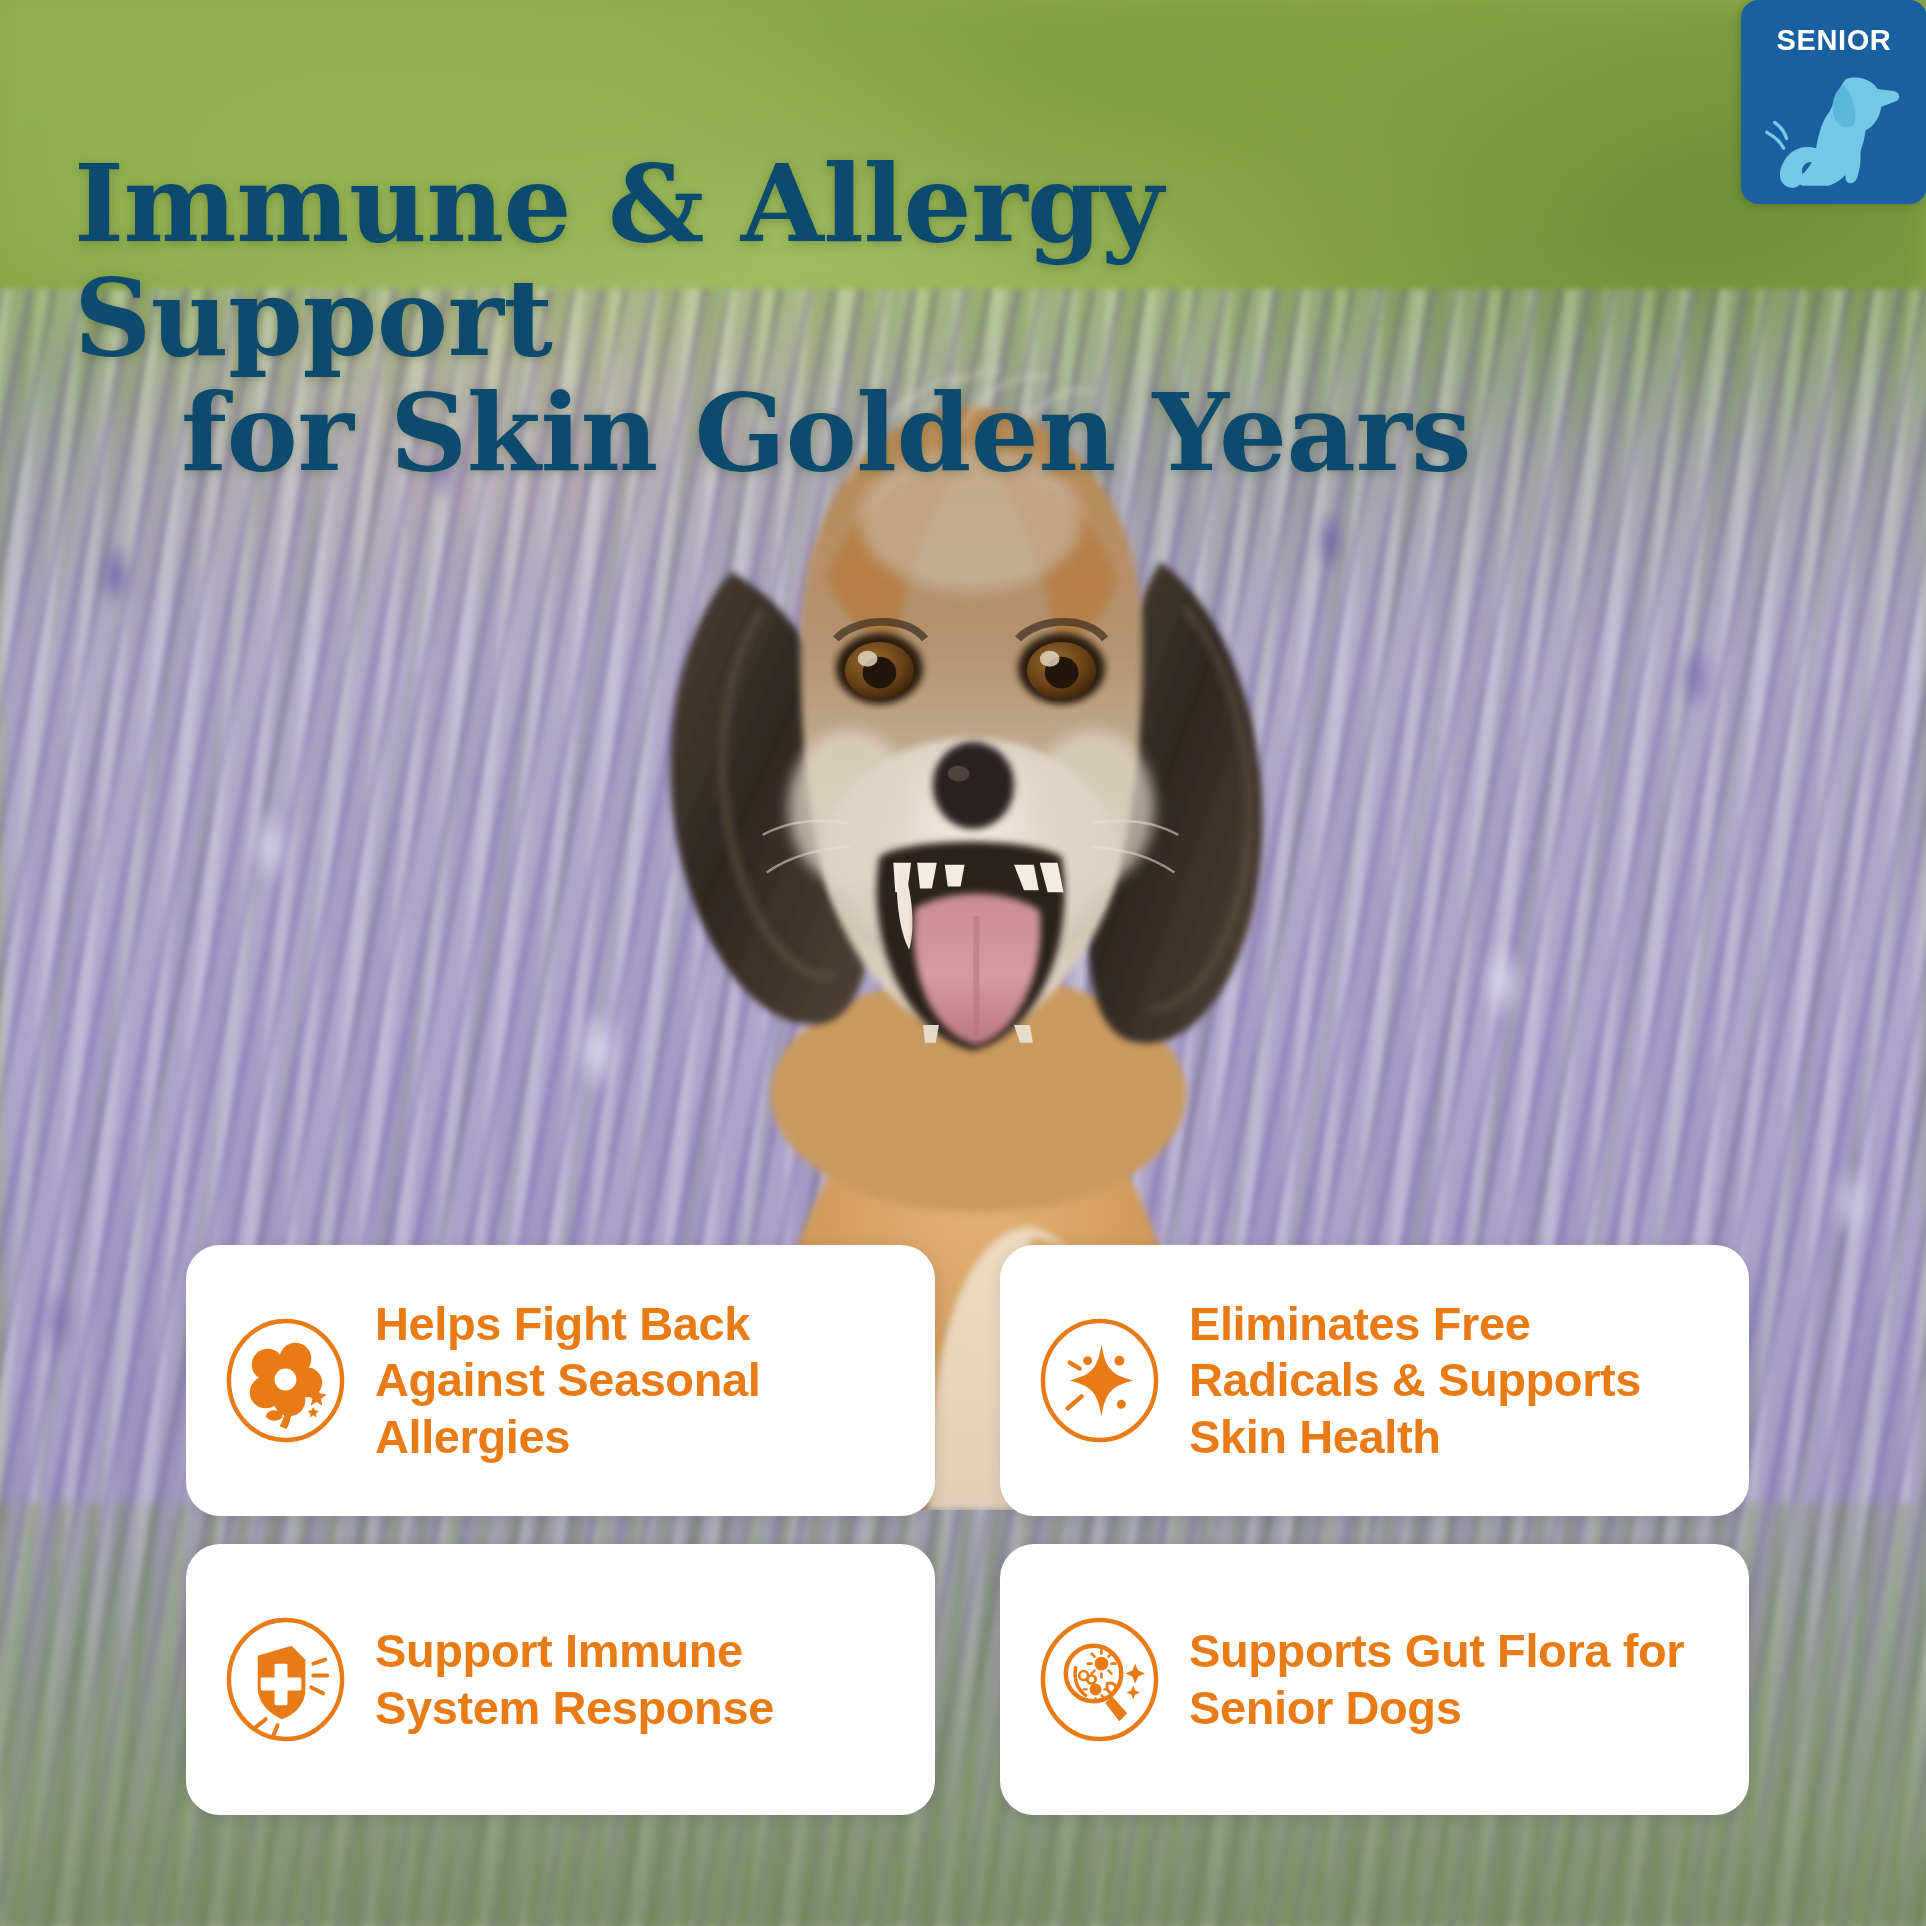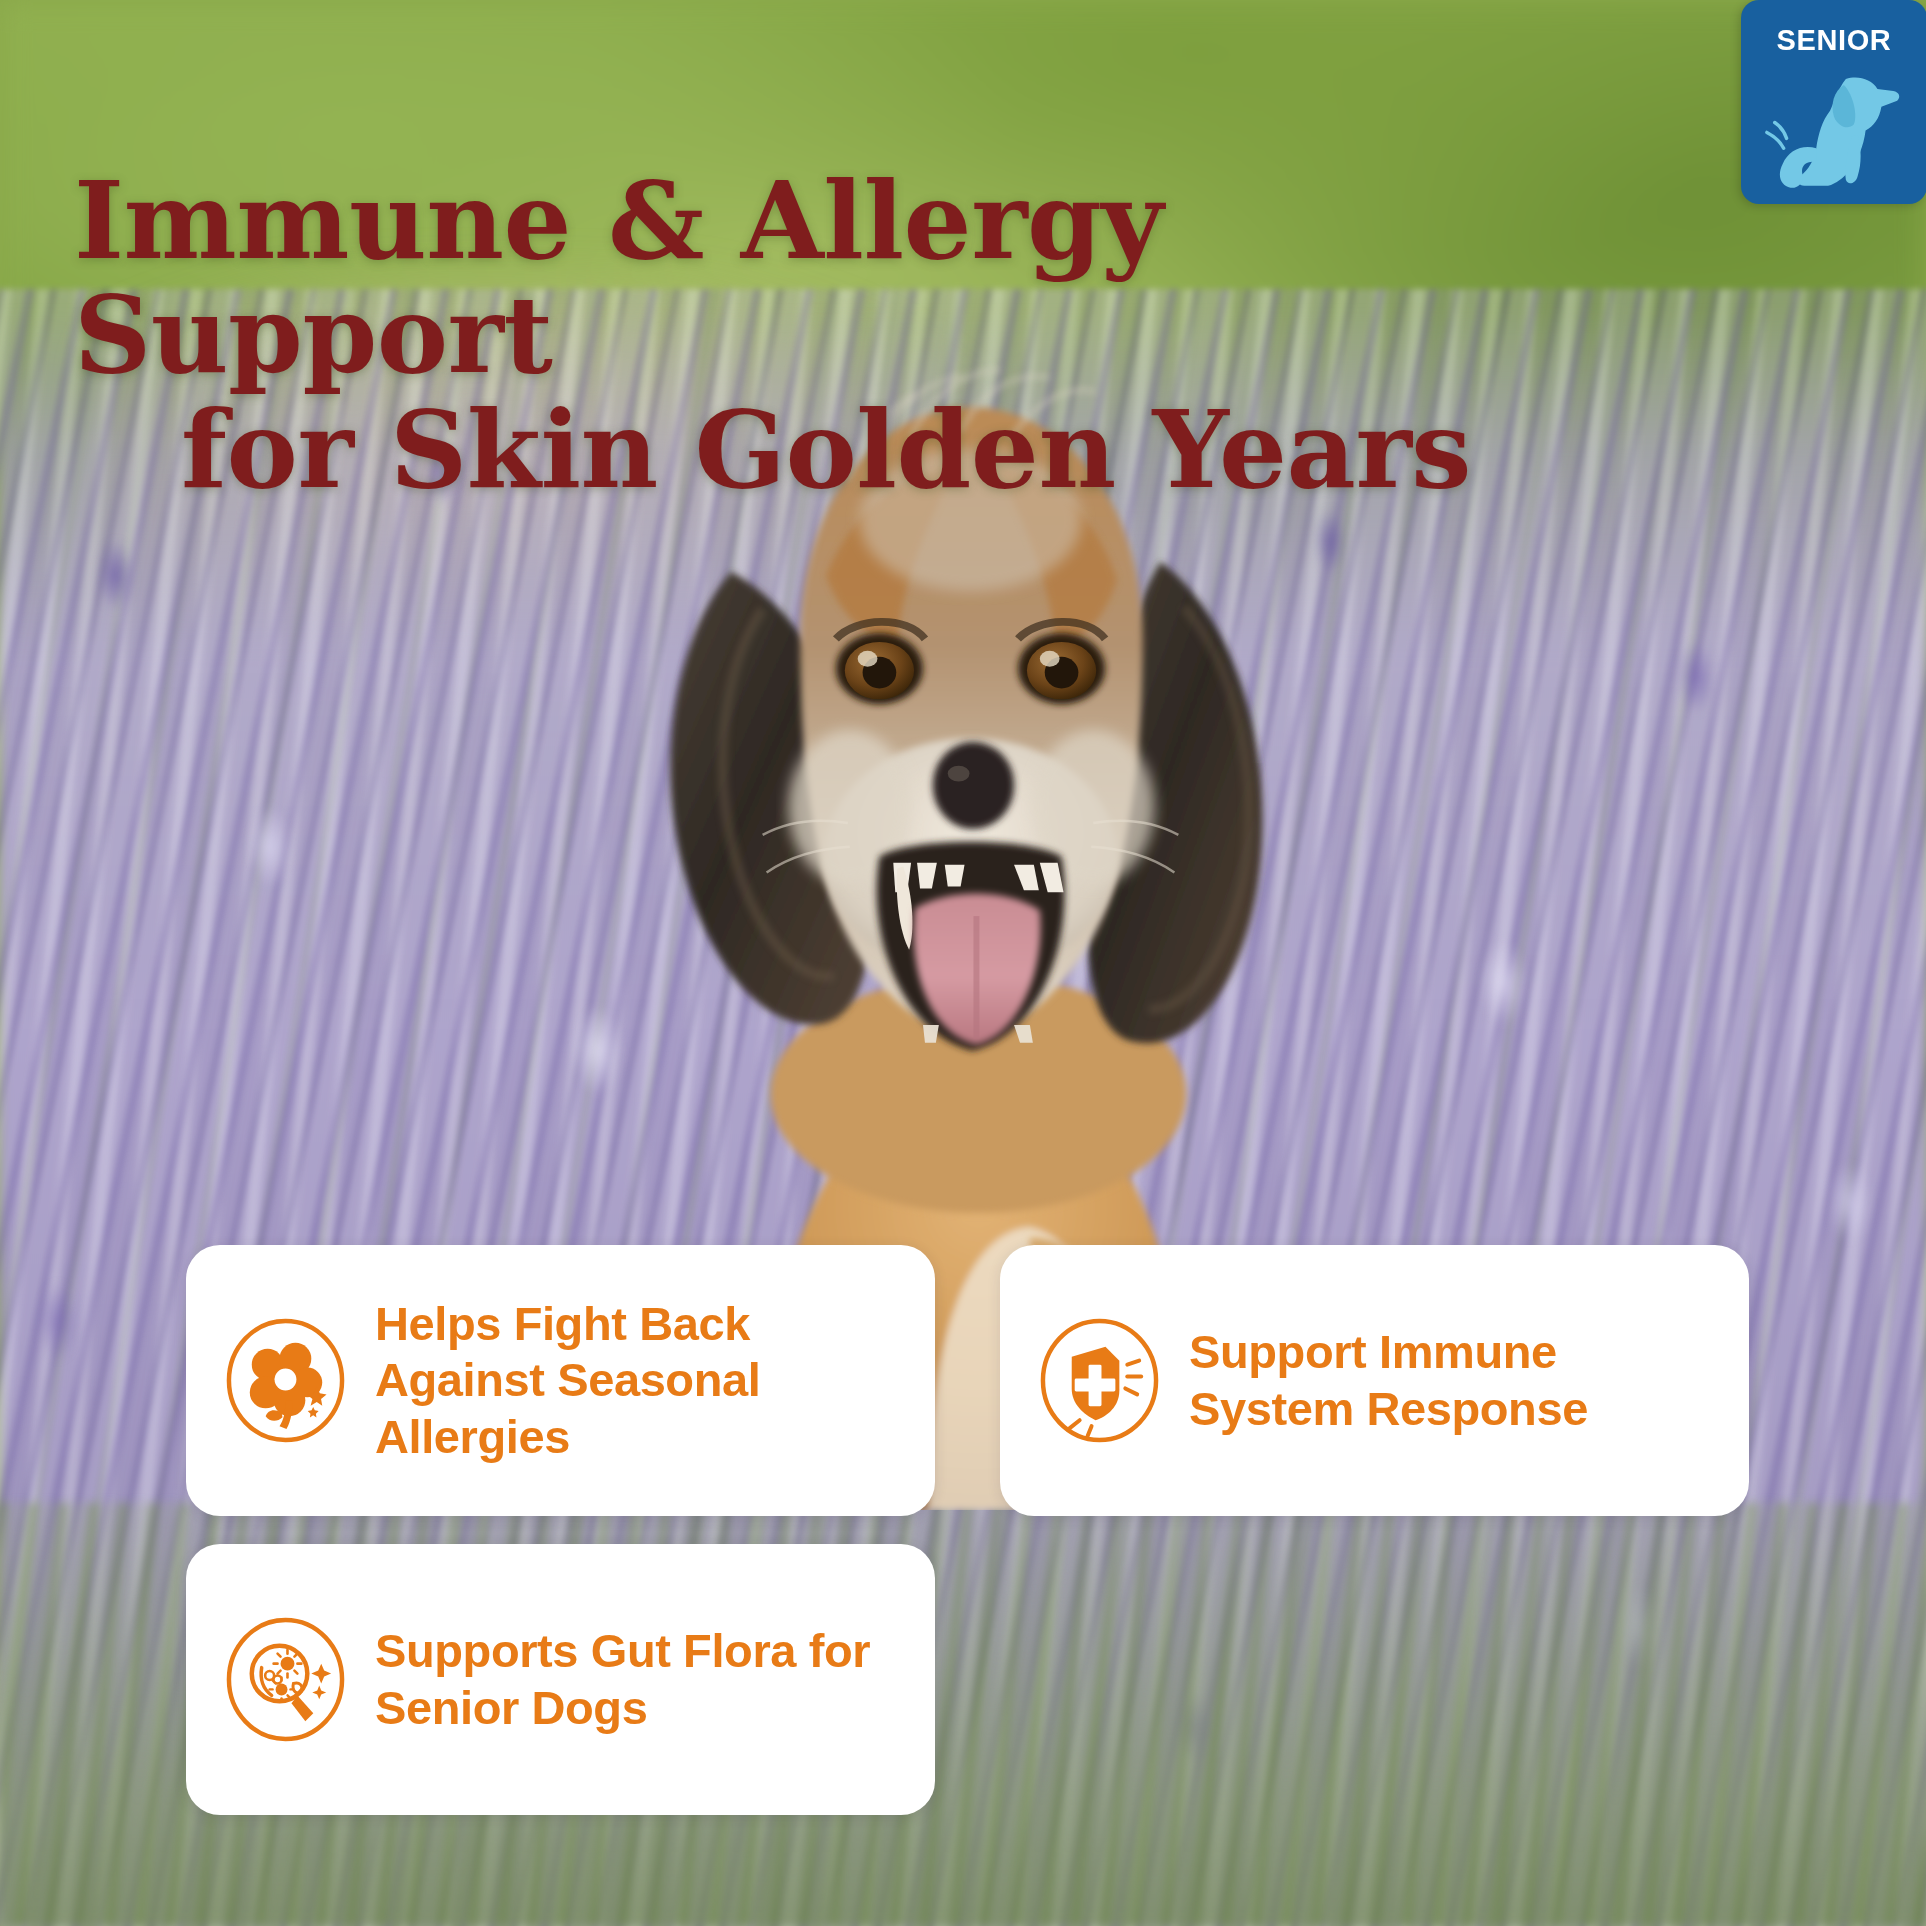--- a/index.html
+++ b/index.html
@@ -84,26 +84,26 @@
       linear-gradient(180deg, transparent 0%, rgba(120,140,90,.55) 70%, rgba(108,128,80,.7) 100%);
     filter:blur(5px);
   }
 
   
   .dog{position:absolute;left:614px;top:342px;width:713px;height:1168px;}
   .dog svg{width:100%;height:100%;display:block;}
 
   
   .headline{
-    position:absolute;left:74px;top:92px;width:1584px;
+    position:absolute;left:74px;top:75px;width:1584px;
     font-family:"DejaVu Serif", serif;
     font-weight:700;
     font-size:107px;
     line-height:1.07;
-    color:#7f1d1d;
+    color:#0c4a6e;
     letter-spacing:-0.5px;
     text-shadow:0 2px 10px rgba(60,80,30,.35);
   }
   .headline .l1{display:block;}
   .headline .l2{display:block;padding-left:107px;}
 
   
   .badge{
     position:absolute;right:0;top:0;
     width:186px;height:204px;
@@ -349,20 +349,38 @@
             <path d="M64 84 C64 96 62 104 58 110 l7 3 C70 104 71 94 71 84 Z"></path>
             <path d="M60 96 C52 92 46 94 44 100 C48 106 56 106 61 101 Z"></path>
             <path d="M96 84 l5 11 l11 2 l-9 7 l2 11 l-9 -6 l-10 6 l3 -11 l-9 -7 l11 -2 Z" transform="translate(0,-8) scale(.62) translate(58,42)"></path>
             <path d="M100 100 l3 6 l7 1 l-5 5 l1 7 l-6 -4 l-6 4 l1 -7 l-5 -5 l7 -1 Z" transform="translate(-6,-6) scale(.55) translate(78,76)"></path>
           </g>
         </svg>
       </div>
       <div class="card-text">Helps Fight Back Against Seasonal Allergies</div>
     </div>
 
+    <div class="card">
+      <div class="card-icon">
+        <svg viewBox="0 0 128 128" xmlns="http://www.w3.org/2000/svg">
+          <ellipse cx="64" cy="64" rx="57" ry="60" fill="none" stroke="#e87b16" stroke-width="4.5"></ellipse>
+          <g fill="#e87b16">
+            <path d="M66 28 C70 50 74 58 98 64 C74 70 70 78 66 100 C62 78 58 70 34 64 C58 58 62 50 66 28 Z"></path>
+            <circle cx="52" cy="44" r="4.5"></circle>
+            <circle cx="84" cy="44" r="5"></circle>
+            <circle cx="86" cy="88" r="4.5"></circle>
+          </g>
+          <g stroke="#e87b16" stroke-width="4.5" stroke-linecap="round" fill="none">
+            <path d="M34 46 L44 52"></path>
+            <path d="M32 92 L46 80"></path>
+          </g>
+        </svg>
+      </div>
+      <div class="card-text">Eliminates Free Radicals &amp; Supports Skin Health</div>
+    </div>
 
     <div class="card">
       <div class="card-icon">
         <svg viewBox="0 0 128 128" xmlns="http://www.w3.org/2000/svg">
           <ellipse cx="64" cy="64" rx="57" ry="60" fill="none" stroke="#e87b16" stroke-width="4.5"></ellipse>
           <path d="M36 40 L70 30 L84 44 L84 74 C84 90 72 100 60 104 C48 98 36 88 36 72 Z" fill="#e87b16"></path>
           <g fill="#ffffff">
             <rect x="53" y="48" width="13" height="42" rx="1.5"></rect>
             <rect x="39" y="62" width="41" height="13" rx="1.5"></rect>
           </g>

